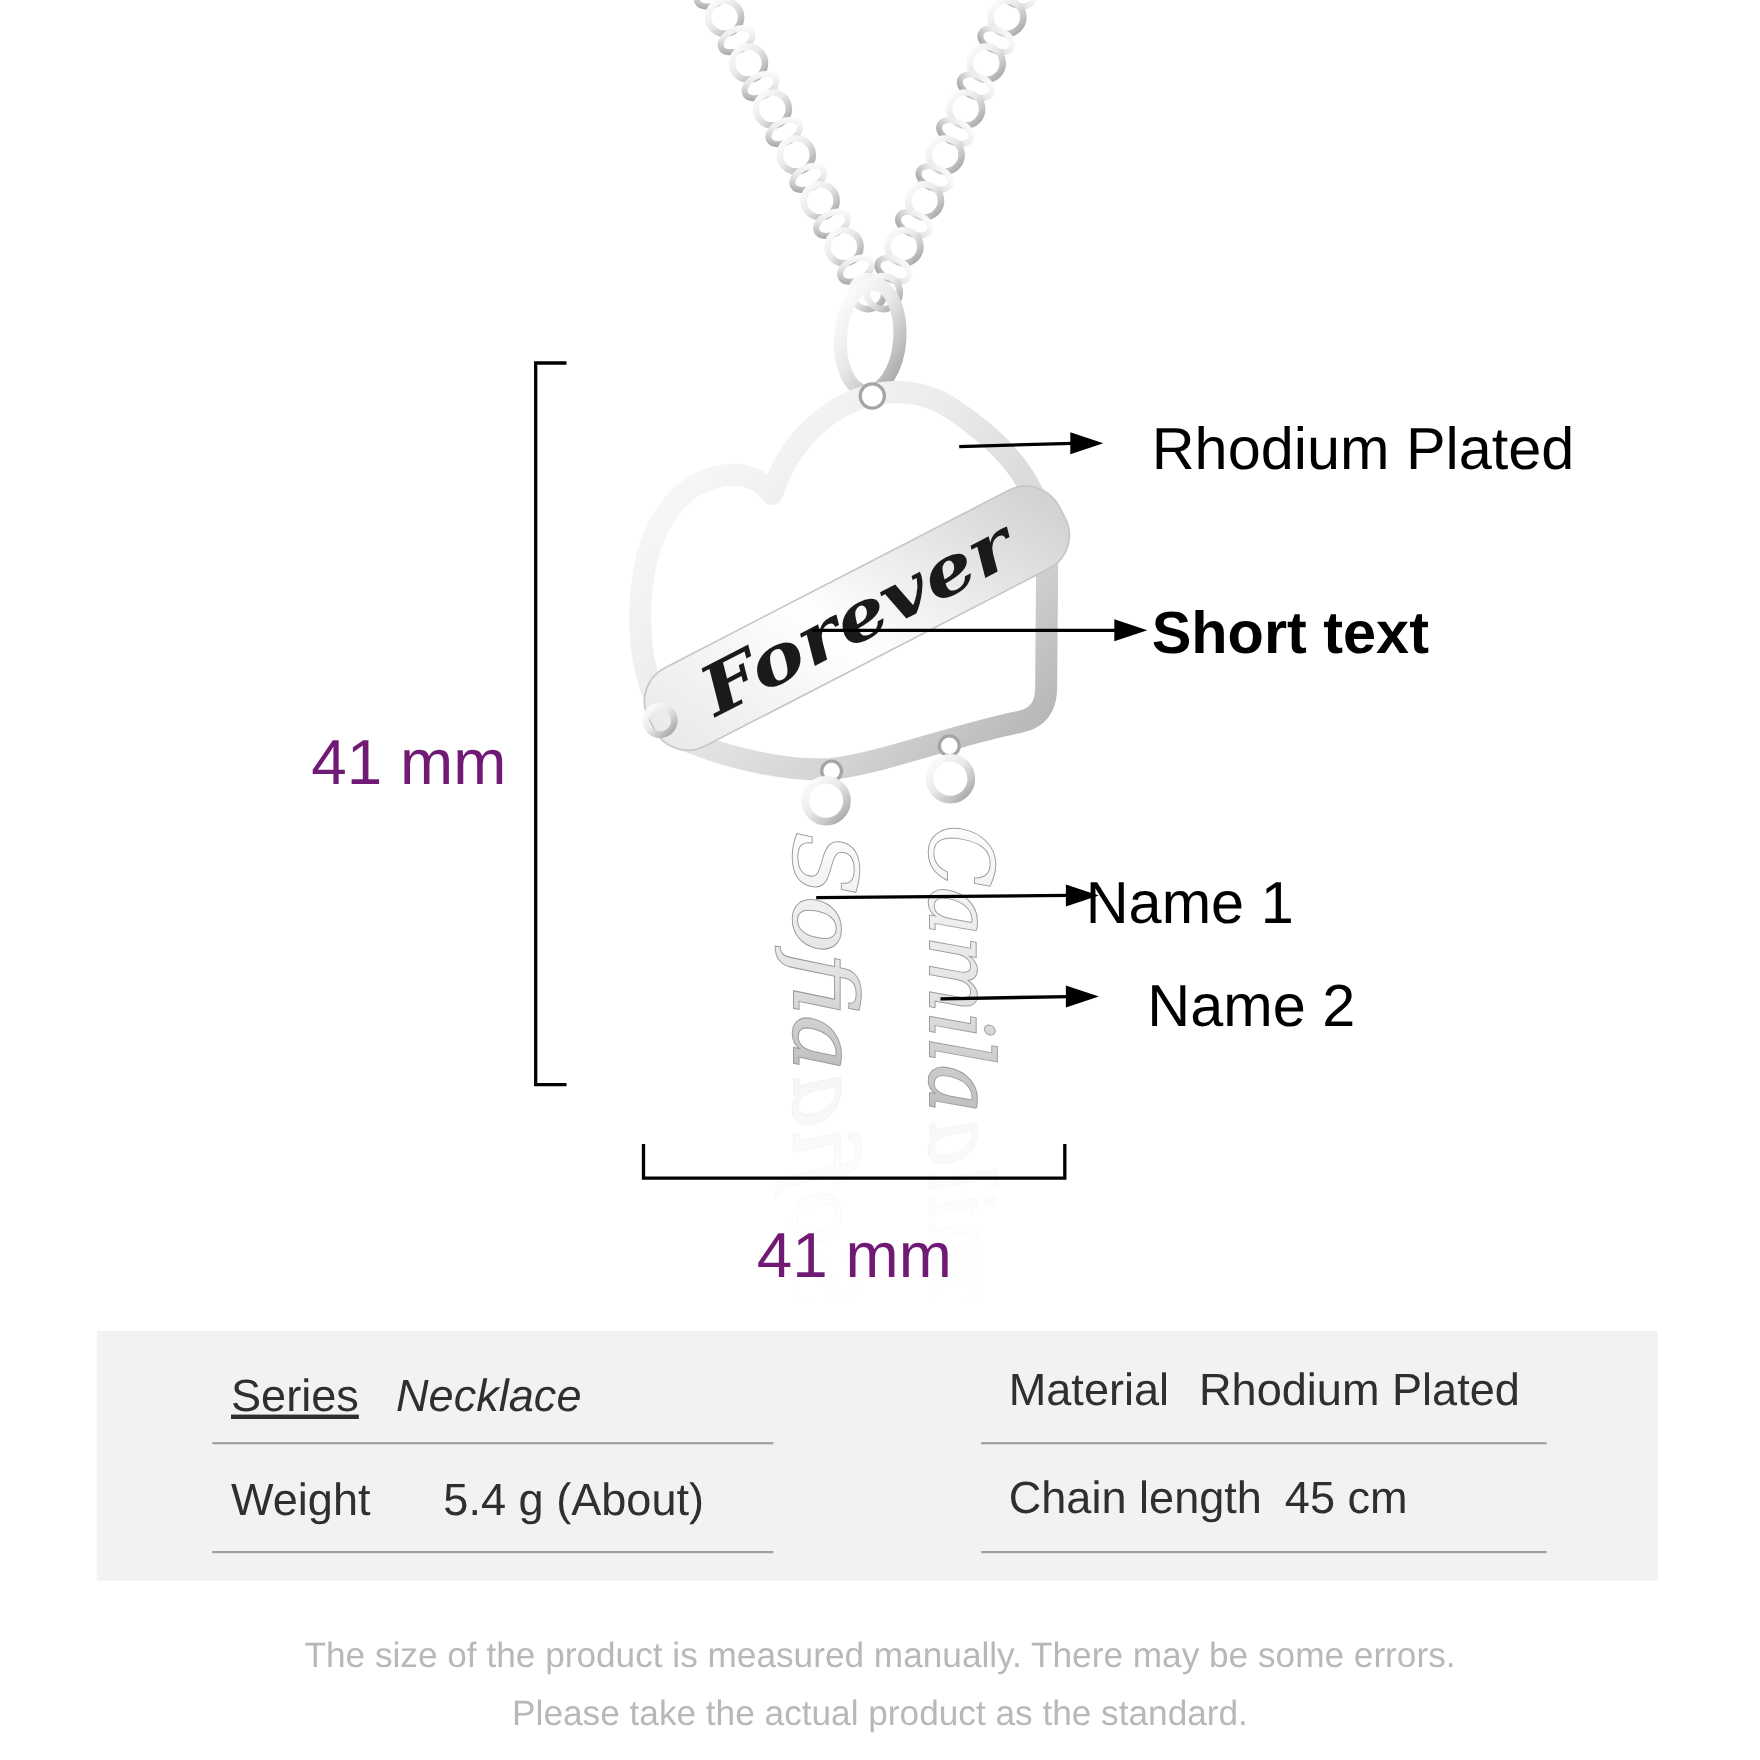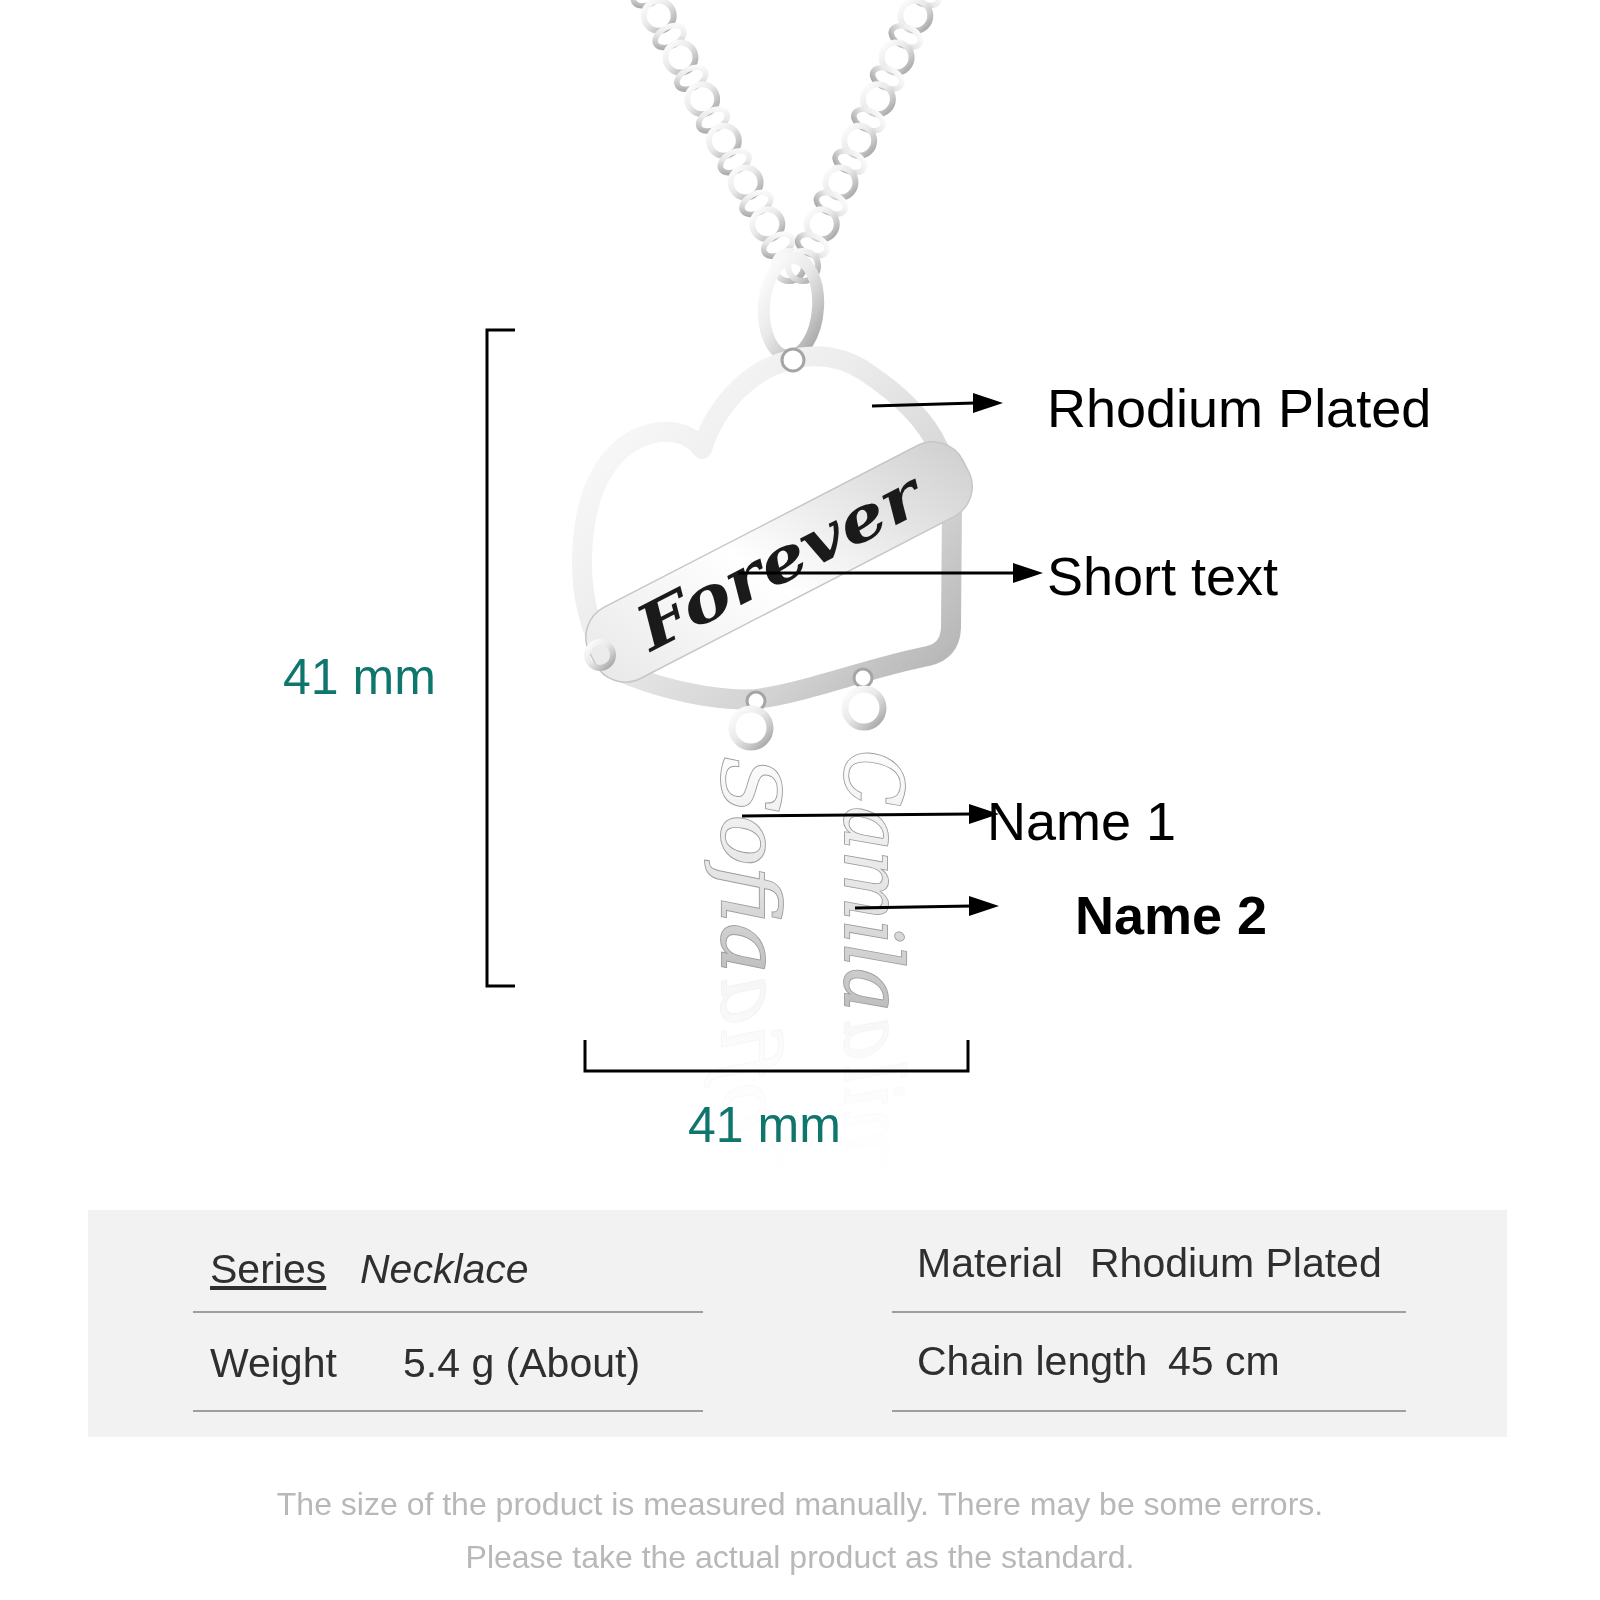--- a/index.html
+++ b/index.html
@@ -1,20 +1,20 @@
 <!DOCTYPE html>
 <html style="--panel-bg: #f2f2f2; --spec-text: #2f2f2f; --disclaimer-text: #b8b8b8;"><head>
 <meta charset="utf-8">
 <style>
   html,body{margin:0;padding:0;background:#fff;}
   #stage{position:relative;width:1600px;height:1600px;background:#fff;overflow:hidden;
          font-family:"Liberation Sans", sans-serif;}
   #art{position:absolute;left:0;top:0;}
   .callout{position:absolute;font-size:54px;color:#000;white-space:nowrap;letter-spacing:0;}
-  .dim{position:absolute;font-size:50px;color:#0f766e;white-space:nowrap;}
+  .dim{position:absolute;font-size:58px;color:#701a75;white-space:nowrap;margin-top:12px;}
   .panel{position:absolute;left:88px;top:1210px;width:1419px;height:227px;background:var(--panel-bg,#f2f2f2);}
   .cell{position:absolute;font-size:41px;color:var(--spec-text,#2f2f2f);white-space:nowrap;}
   .sep{position:absolute;height:2px;background:#9f9f9f;}
   .disclaimer{position:absolute;left:0;top:1478px;width:1600px;text-align:center;
               font-size:32px;line-height:53px;color:var(--disclaimer-text,#b8b8b8);}
   svg text{font-family:"DejaVu Serif", serif;}
 </style>
 </head>
 <body>
 
@@ -137,23 +137,23 @@
       <line x1="742" y1="816" x2="972" y2="814" stroke="#000" stroke-width="3"></line>
       <polygon points="999,814 969,804 969,824" fill="#000"></polygon>
     </g>
     <g>
       <line x1="855" y1="908" x2="972" y2="906" stroke="#000" stroke-width="3"></line>
       <polygon points="999,906 969,896 969,916" fill="#000"></polygon>
     </g>
   </svg>
 
   <div class="callout" style="left:1047px;top:377px;">Rhodium Plated</div>
-  <div class="callout" style="left:1047px;top:545px;">Short text</div>
+  <div class="callout" style="left:1047px;top:545px;font-weight:bold;">Short text</div>
   <div class="callout" style="left:987px;top:790px;">Name 1</div>
-  <div class="callout" style="left:1075px;top:884px;font-weight:bold;">Name 2</div>
+  <div class="callout" style="left:1043px;top:884px;">Name 2</div>
 
   <div class="dim" style="left:283px;top:648px;">41 mm</div>
   <div class="dim" style="left:688px;top:1096px;">41 mm</div>
 
   <div class="panel">
     <div class="cell" style="left:122px;top:36px;text-decoration:underline;">Series</div>
     <div class="cell" style="left:272px;top:36px;font-style:italic;">Necklace</div>
     <div class="sep" style="left:105px;top:101px;width:510px;"></div>
     <div class="cell" style="left:122px;top:130px;">Weight</div>
     <div class="cell" style="left:315px;top:130px;">5.4 g (About)</div>

